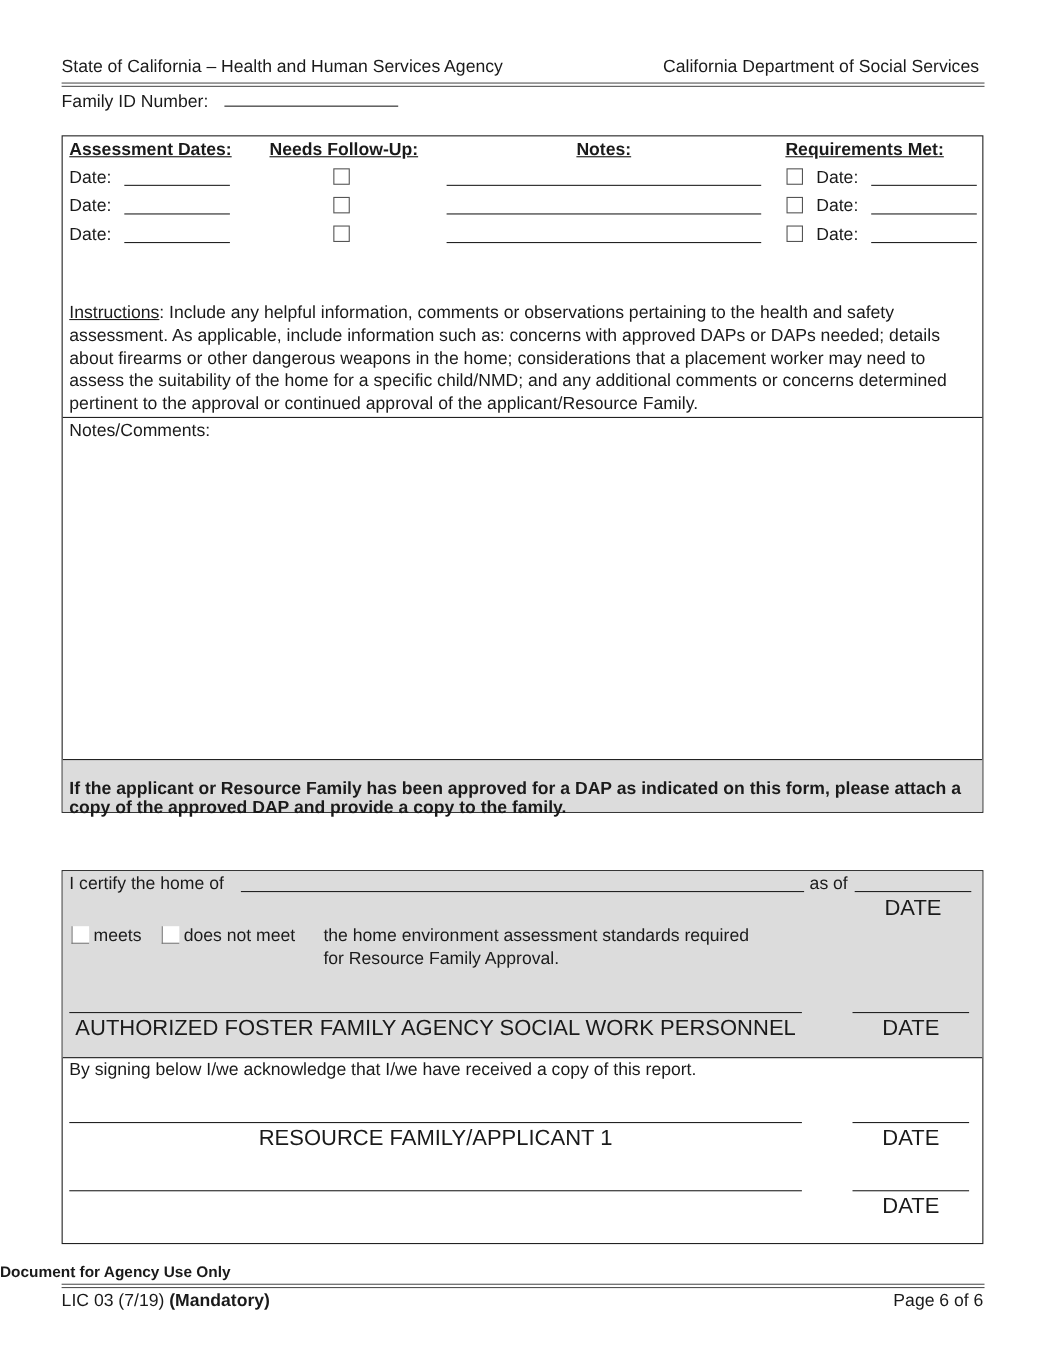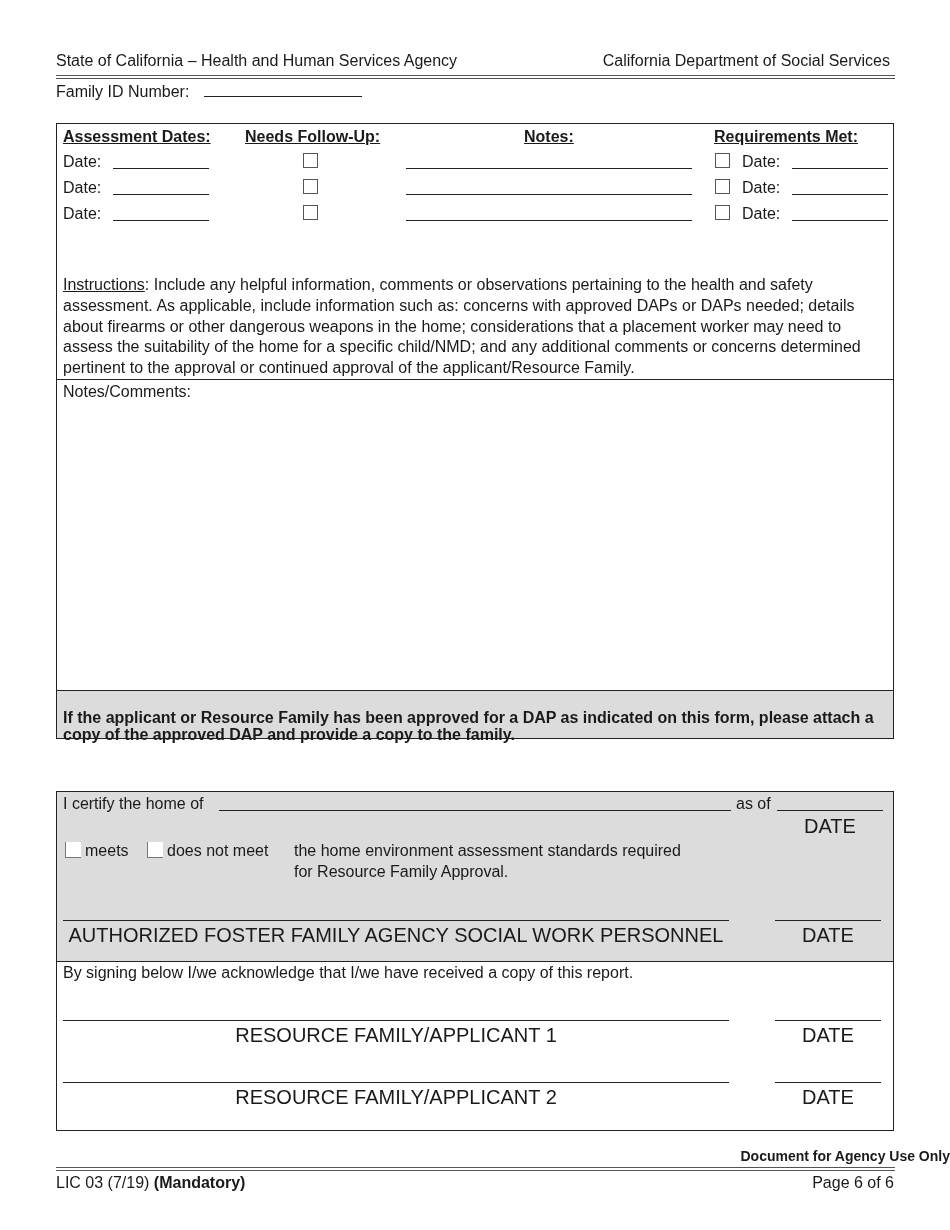--- a/index.html
+++ b/index.html
@@ -24,21 +24,21 @@
   .notes-hdr { position: absolute; left: 0; top: 255px; width: 100%; border-top: 1.5px solid #222; padding: 3px 6px; font-size: 16px; }
   .dap-note { position: absolute; left: 0; bottom: 0; width: 100%; height: 48px; background: #dcdcdc; border-top: 1.5px solid #222; font-weight: bold; font-size: 16px; line-height: 17px; padding: 18px 6px; }
 
   .box2 { position: absolute; left: 56px; top: 791px; width: 838px; height: 340px; border: 1.5px solid #222; }
   .certify { position: absolute; left: 0; top: 0; width: 100%; height: 170px; background: #dcdcdc; border-bottom: 1.5px solid #222; }
   .ack { position: absolute; left: 0; top: 170px; width: 100%; height: 168px; }
   .sig-line { position: absolute; border-bottom: 1px solid #222; height: 1px; }
   .caption { position: absolute; font-size: 20px; text-align: center; }
   .small-cb { position: absolute; width: 16px; height: 16px; border-left: 1px solid #777; border-bottom: 1px solid #777; background: #fff; }
 
-  .footer-center { position: absolute; left: 0; width: 950px; top: 1148px; text-align: right; font-weight: bold; font-size: 14px; }
+  .footer-center { position: absolute; left: 0; width: 950px; top: 1148px; text-align: left; font-weight: bold; font-size: 14px; }
   .footer-left { left: 56px; top: 1174px; font-size: 16px; }
   .footer-left b { font-weight: bold; }
   .footer-right { right: 56px; top: 1174px; font-size: 16px; }
 </style>
 </head>
 <body>
 
 <div class="abs hdr-left">State of California – Health and Human Services Agency</div>
 <div class="abs hdr-right">California Department of Social Services</div>
 <div class="dbl-rule" style="top:75px;"></div>
@@ -119,21 +119,20 @@
 
   <div class="ack">
     <span class="lbl" style="left:6px;top:2px;">By signing below I/we acknowledge that I/we have received a copy of this report.</span>
 
     <span class="sig-line" style="left:6px;top:58px;width:666px;"></span>
     <span class="caption" style="left:6px;top:62px;width:666px;">RESOURCE FAMILY/APPLICANT 1</span>
     <span class="sig-line" style="left:718px;top:58px;width:106px;"></span>
     <span class="caption" style="left:728px;top:62px;width:86px;">DATE</span>
 
     <span class="sig-line" style="left:6px;top:120px;width:666px;"></span>
-    <span class="caption" style="left:6px;top:124px;width:666px;">RESOURCE FAMILY/APPLICANT 2</span>
     <span class="sig-line" style="left:718px;top:120px;width:106px;"></span>
     <span class="caption" style="left:728px;top:124px;width:86px;">DATE</span>
   </div>
 </div>
 
 <div class="footer-center">Document for Agency Use Only</div>
 <div class="dbl-rule" style="top:1167px;"></div>
 <div class="abs footer-left">
   <span>LIC 03 (7/19)</span>
   <b>(Mandatory)</b>

